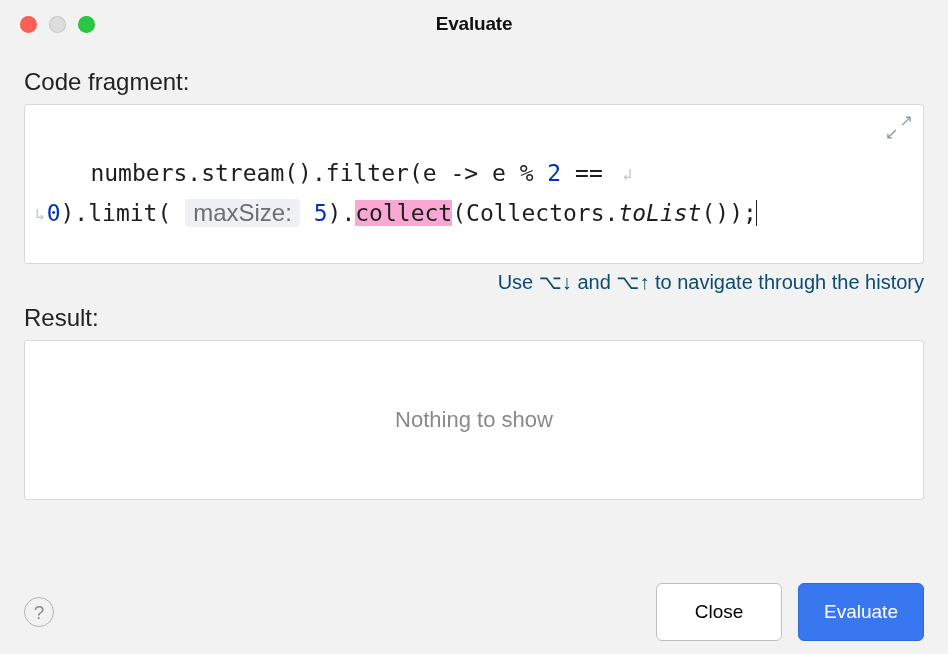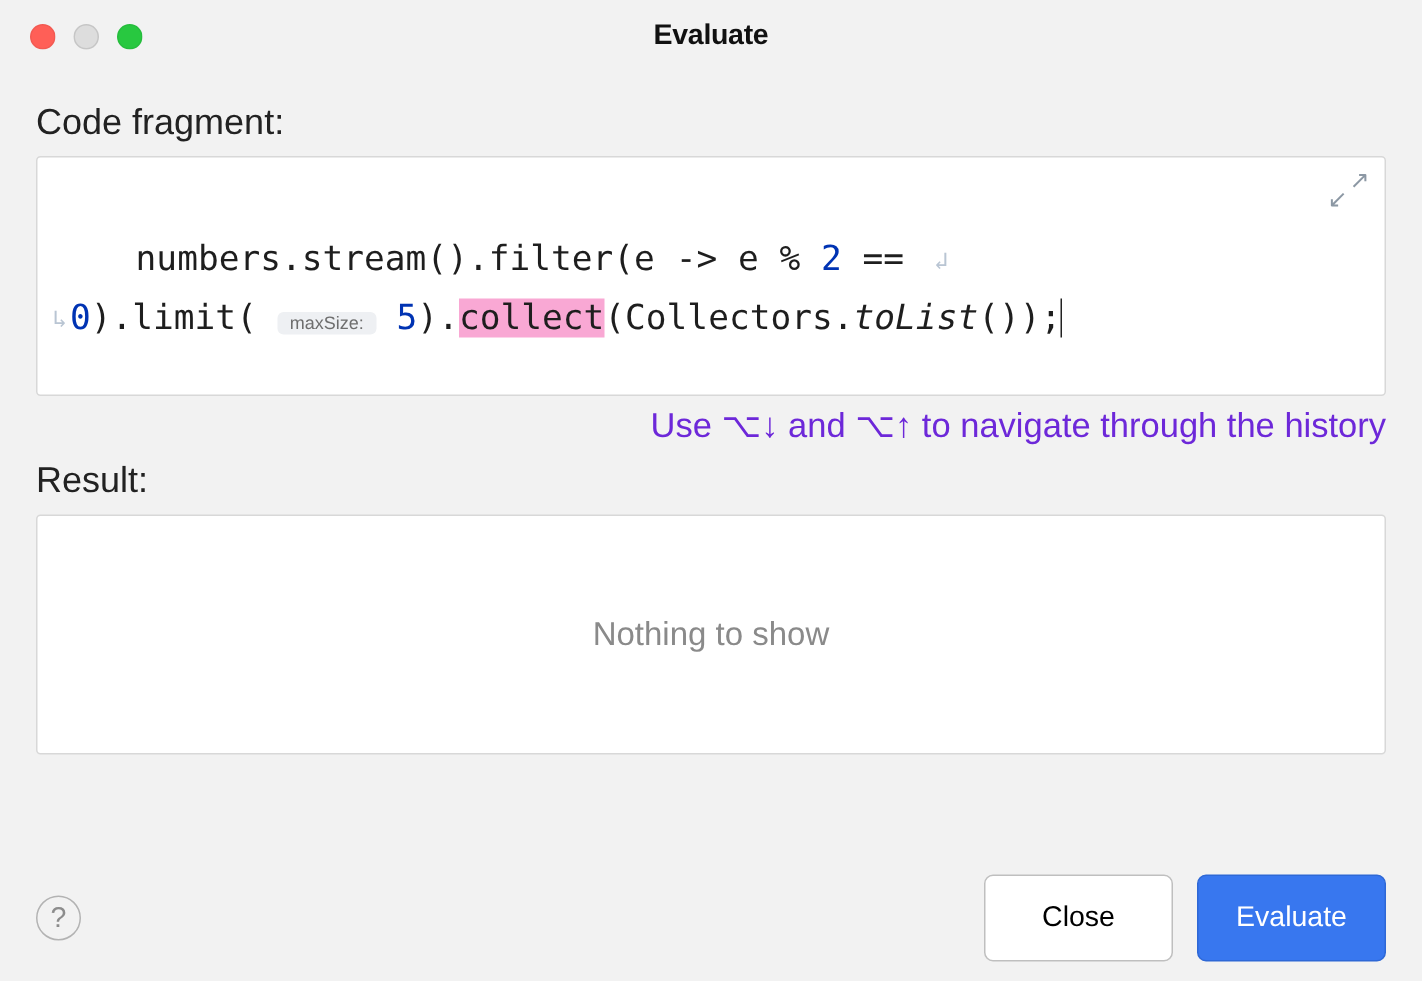--- a/index.html
+++ b/index.html
@@ -75,21 +75,21 @@
       word-break: break-word;
     }
 
     .code-editor .num { color: #0033b3; }
     .code-editor .hint-pill {
       background: #eef0f3;
       color: #6e6e6e;
       border-radius: 4px;
       padding: 0 8px 1px 8px;
       font-family: -apple-system, BlinkMacSystemFont, "Helvetica Neue", Arial, sans-serif;
-      font-size: 12px;
+      font-size: 24px;
     }
     .code-editor .hl { background: #f9a8d4; }
     .code-editor .italic { font-style: italic; }
     .code-editor .caret { border-right: 1.5px solid #222; margin-left: -1px; }
 
     .wrap-mark {
       display: inline-block;
       color: #b9c5d3;
       font-size: 16px;
       line-height: 0;
@@ -105,22 +105,22 @@
       width: 28px;
       height: 28px;
       color: #8c98a4;
       font-family: Arial, sans-serif;
     }
     .expand-icons .arrow-ne { position:absolute; right:0; top:-6px; font-size:16px; }
     .expand-icons .arrow-sw { position:absolute; left:0; bottom:-6px; font-size:16px; }
 
     .hint-line {
       text-align: right;
-      color: #6d28d9;
-      font-size: 23px;
+      color: #0c4a6e;
+      font-size: 20px;
       margin-top: 6px;
     }
     .hint-line .sym { font-family: -apple-system, "Lucida Grande", Arial, sans-serif; }
 
     .result-panel {
       background: #ffffff;
       border: 1px solid #d8d8d8;
       border-radius: 3px;
       height: 160px;
       display: flex;

